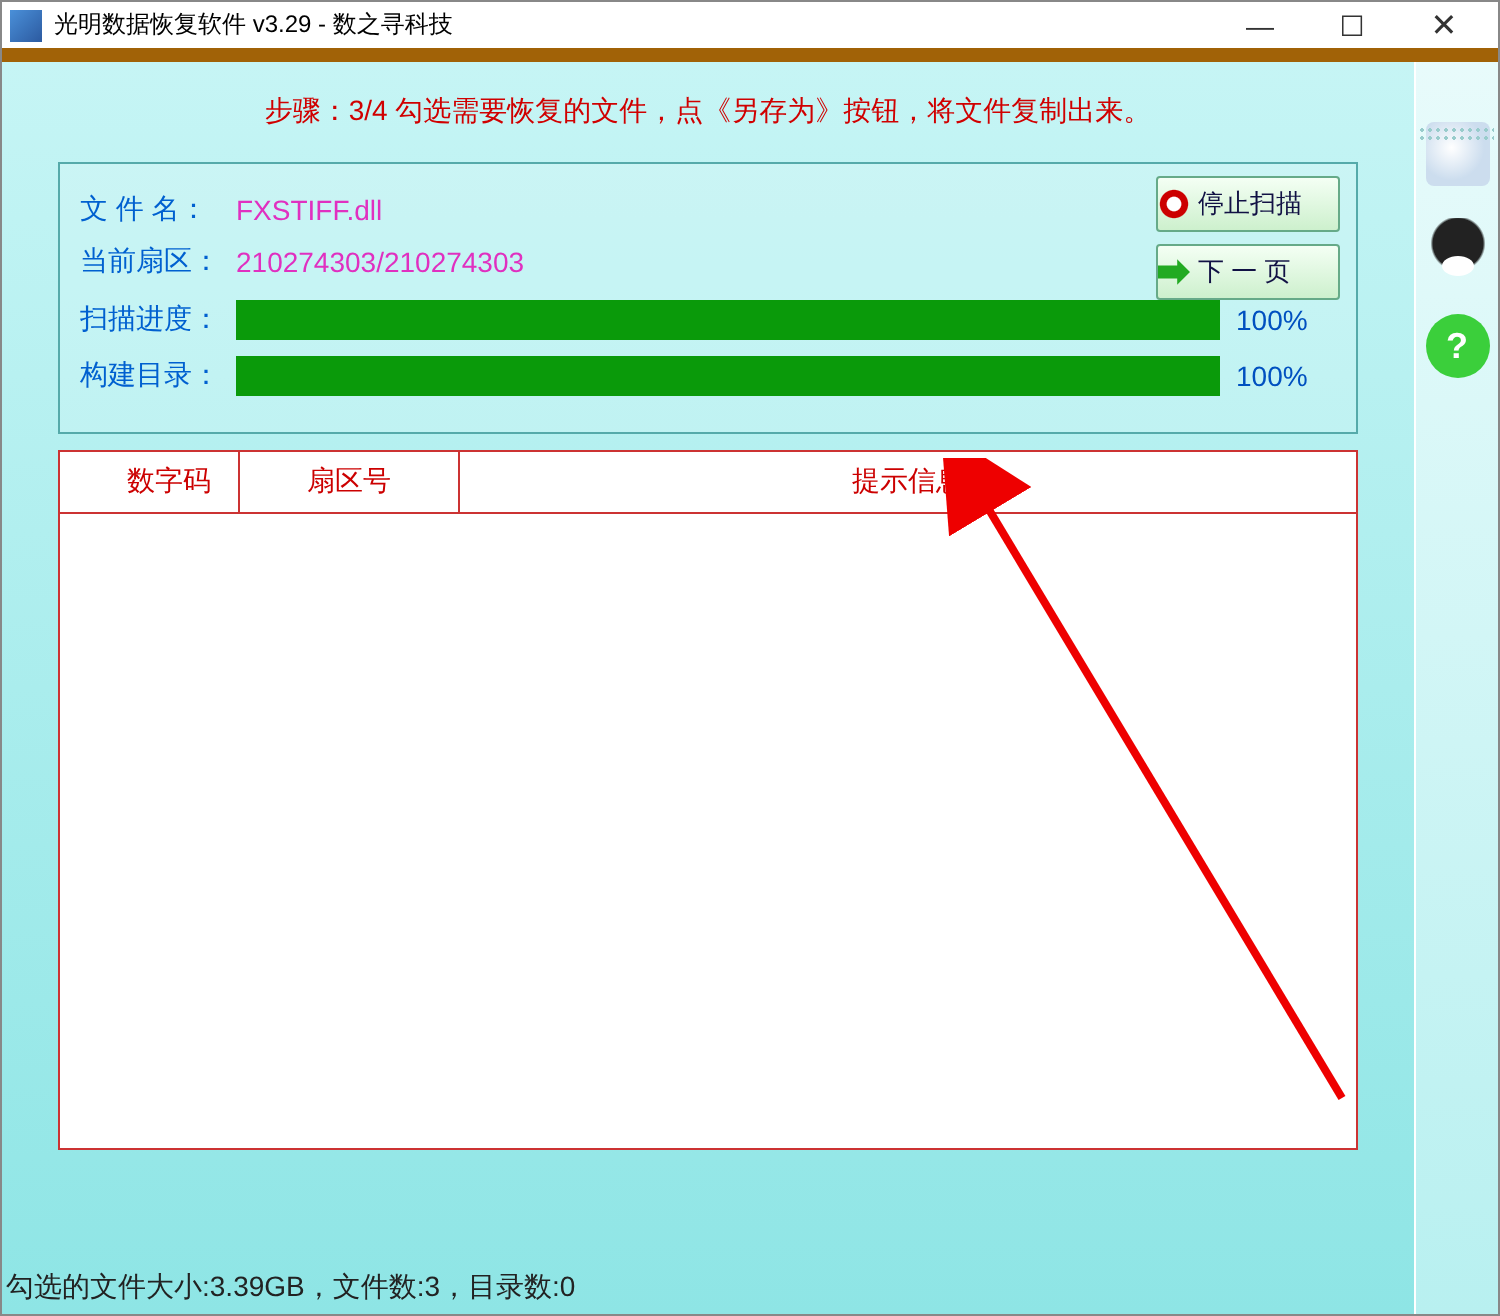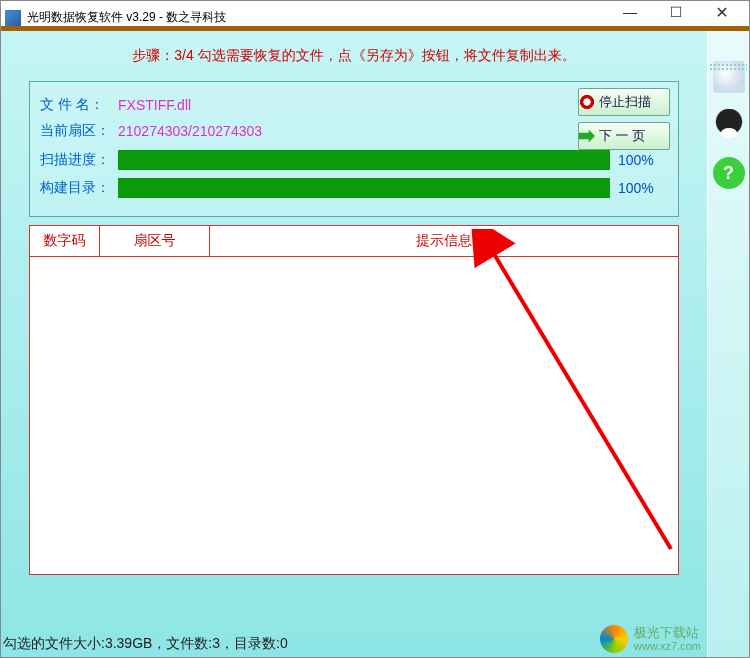--- a/index.html
+++ b/index.html
@@ -1,19 +1,19 @@
 <!DOCTYPE html>
 <html><head>
 <meta charset="utf-8">
 <style>
 * { box-sizing: border-box; margin: 0; padding: 0; }
 body { font-family: "Microsoft YaHei", "SimSun", sans-serif; font-size: 13px; background: #fff; width: 750px; height: 658px; overflow: hidden; position: relative; }
 
 .window { width: 750px; height: 658px; border: 1px solid #888; position: relative; background: #fff; }
-.titlebar { height: 30px; display: flex; align-items: flex-end; padding: 0 4px; background: #fff; border-bottom: 5px solid #a16207; }
+.titlebar { height: 30px; display: flex; align-items: center; padding: 0 4px; background: #fff; border-bottom: 7px solid #a16207; }
 .titlebar-icon { width: 16px; height: 16px; margin-right: 6px; background: linear-gradient(135deg,#4a90d9,#2c5aa0); display: inline-block; }
 .titlebar-text { flex: 1; font-size: 12px; color: #000; }
 .win-controls { display: flex; }
 .win-btn { width: 46px; height: 28px; display: flex; align-items: center; justify-content: center; font-size: 14px; color: #333; cursor: default; }
 .win-btn.close { font-size: 16px; }
 
 .client { position: absolute; top: 30px; left: 0; right: 0; bottom: 0; display: flex; }
 .main-area { flex: 1; background: linear-gradient(180deg,#c6f5f5 0%,#8ee5e5 100%); padding: 0; position: relative; }
 .side-strip { width: 42px; background: linear-gradient(180deg,#e8fbfb 0%,#b8f0f0 100%); border-left: 1px solid #fff; display: flex; flex-direction: column; align-items: center; padding-top: 30px; gap: 16px; }
 .side-icon { width: 32px; height: 32px; border-radius: 4px; }
@@ -34,21 +34,21 @@
 .progress-bar { flex: 1; height: 20px; background: #0a9a0a; margin-right: 8px; }
 .progress-pct { width: 50px; color: #0050c0; font-size: 14px; }
 
 .right-btns { position: absolute; top: 6px; right: 8px; display: flex; flex-direction: column; gap: 6px; }
 .grad-btn { width: 92px; height: 28px; border: 1px solid #6a8; background: linear-gradient(180deg,#f4fff4 0%,#cdf0cd 100%); display: flex; align-items: center; gap: 4px; font-size: 13px; color: #114; cursor: default; border-radius: 2px; }
 .grad-btn .btn-ico { width: 16px; height: 16px; display:inline-block; }
 .stop-ico { background: radial-gradient(circle,#fff 30%,#c00 35%,#c00 60%,transparent 65%); border-radius:50%; }
 .arrow-ico { background: #2a2; clip-path: polygon(0 30%,60% 30%,60% 10%,100% 50%,60% 90%,60% 70%,0 70%); }
 
 .table-wrap { margin: 8px 28px 0 28px; }
-.table-head { display: flex; border: 1px solid #c33; background: #fff; }
+.table-head { display: flex; border: 1px solid #c33; background: #fff; padding-left: 20px; }
 .th { border-right: 1px solid #c33; padding: 6px 8px; color: #c00; font-size: 14px; text-align: center; }
 .th:last-child { border-right: none; }
 .th1 { width: 70px; }
 .th2 { width: 110px; }
 .th3 { flex: 1; }
 .table-body { height: 318px; border: 1px solid #c33; border-top: none; background: #fff; }
 
 .status-bar { position: absolute; left: 2px; bottom: 4px; font-size: 14px; color: #222; }
 
 .arrow-annot { position: absolute; pointer-events: none; }
@@ -127,27 +127,20 @@
         <defs>
             <marker id="ah" markerWidth="12" markerHeight="12" refX="2" refY="6" orient="auto">
               <path d="M0,0 L12,6 L0,12 z" fill="#e00"></path>
             </marker>
           </defs>
         <line x1="200" y1="320" x2="20" y2="20" stroke="#e00" stroke-width="4" marker-end="url(#ah)"></line>
       </svg>
 
       <div class="status-bar">勾选的文件大小:3.39GB，文件数:3，目录数:0</div>
 
-      <div class="watermark">
-        <div class="wm-logo"></div>
-        <div class="wm-text">
-          <span>极光下载站</span>
-          <span class="wm-url">www.xz7.com</span>
-        </div>
-      </div>
 
     </div>
 
     <div class="side-strip">
       <div class="side-icon cloud-icon"></div>
       <div class="side-icon penguin-icon"></div>
       <div class="side-icon help-icon">
           <span>?</span>
         </div>
     </div>

